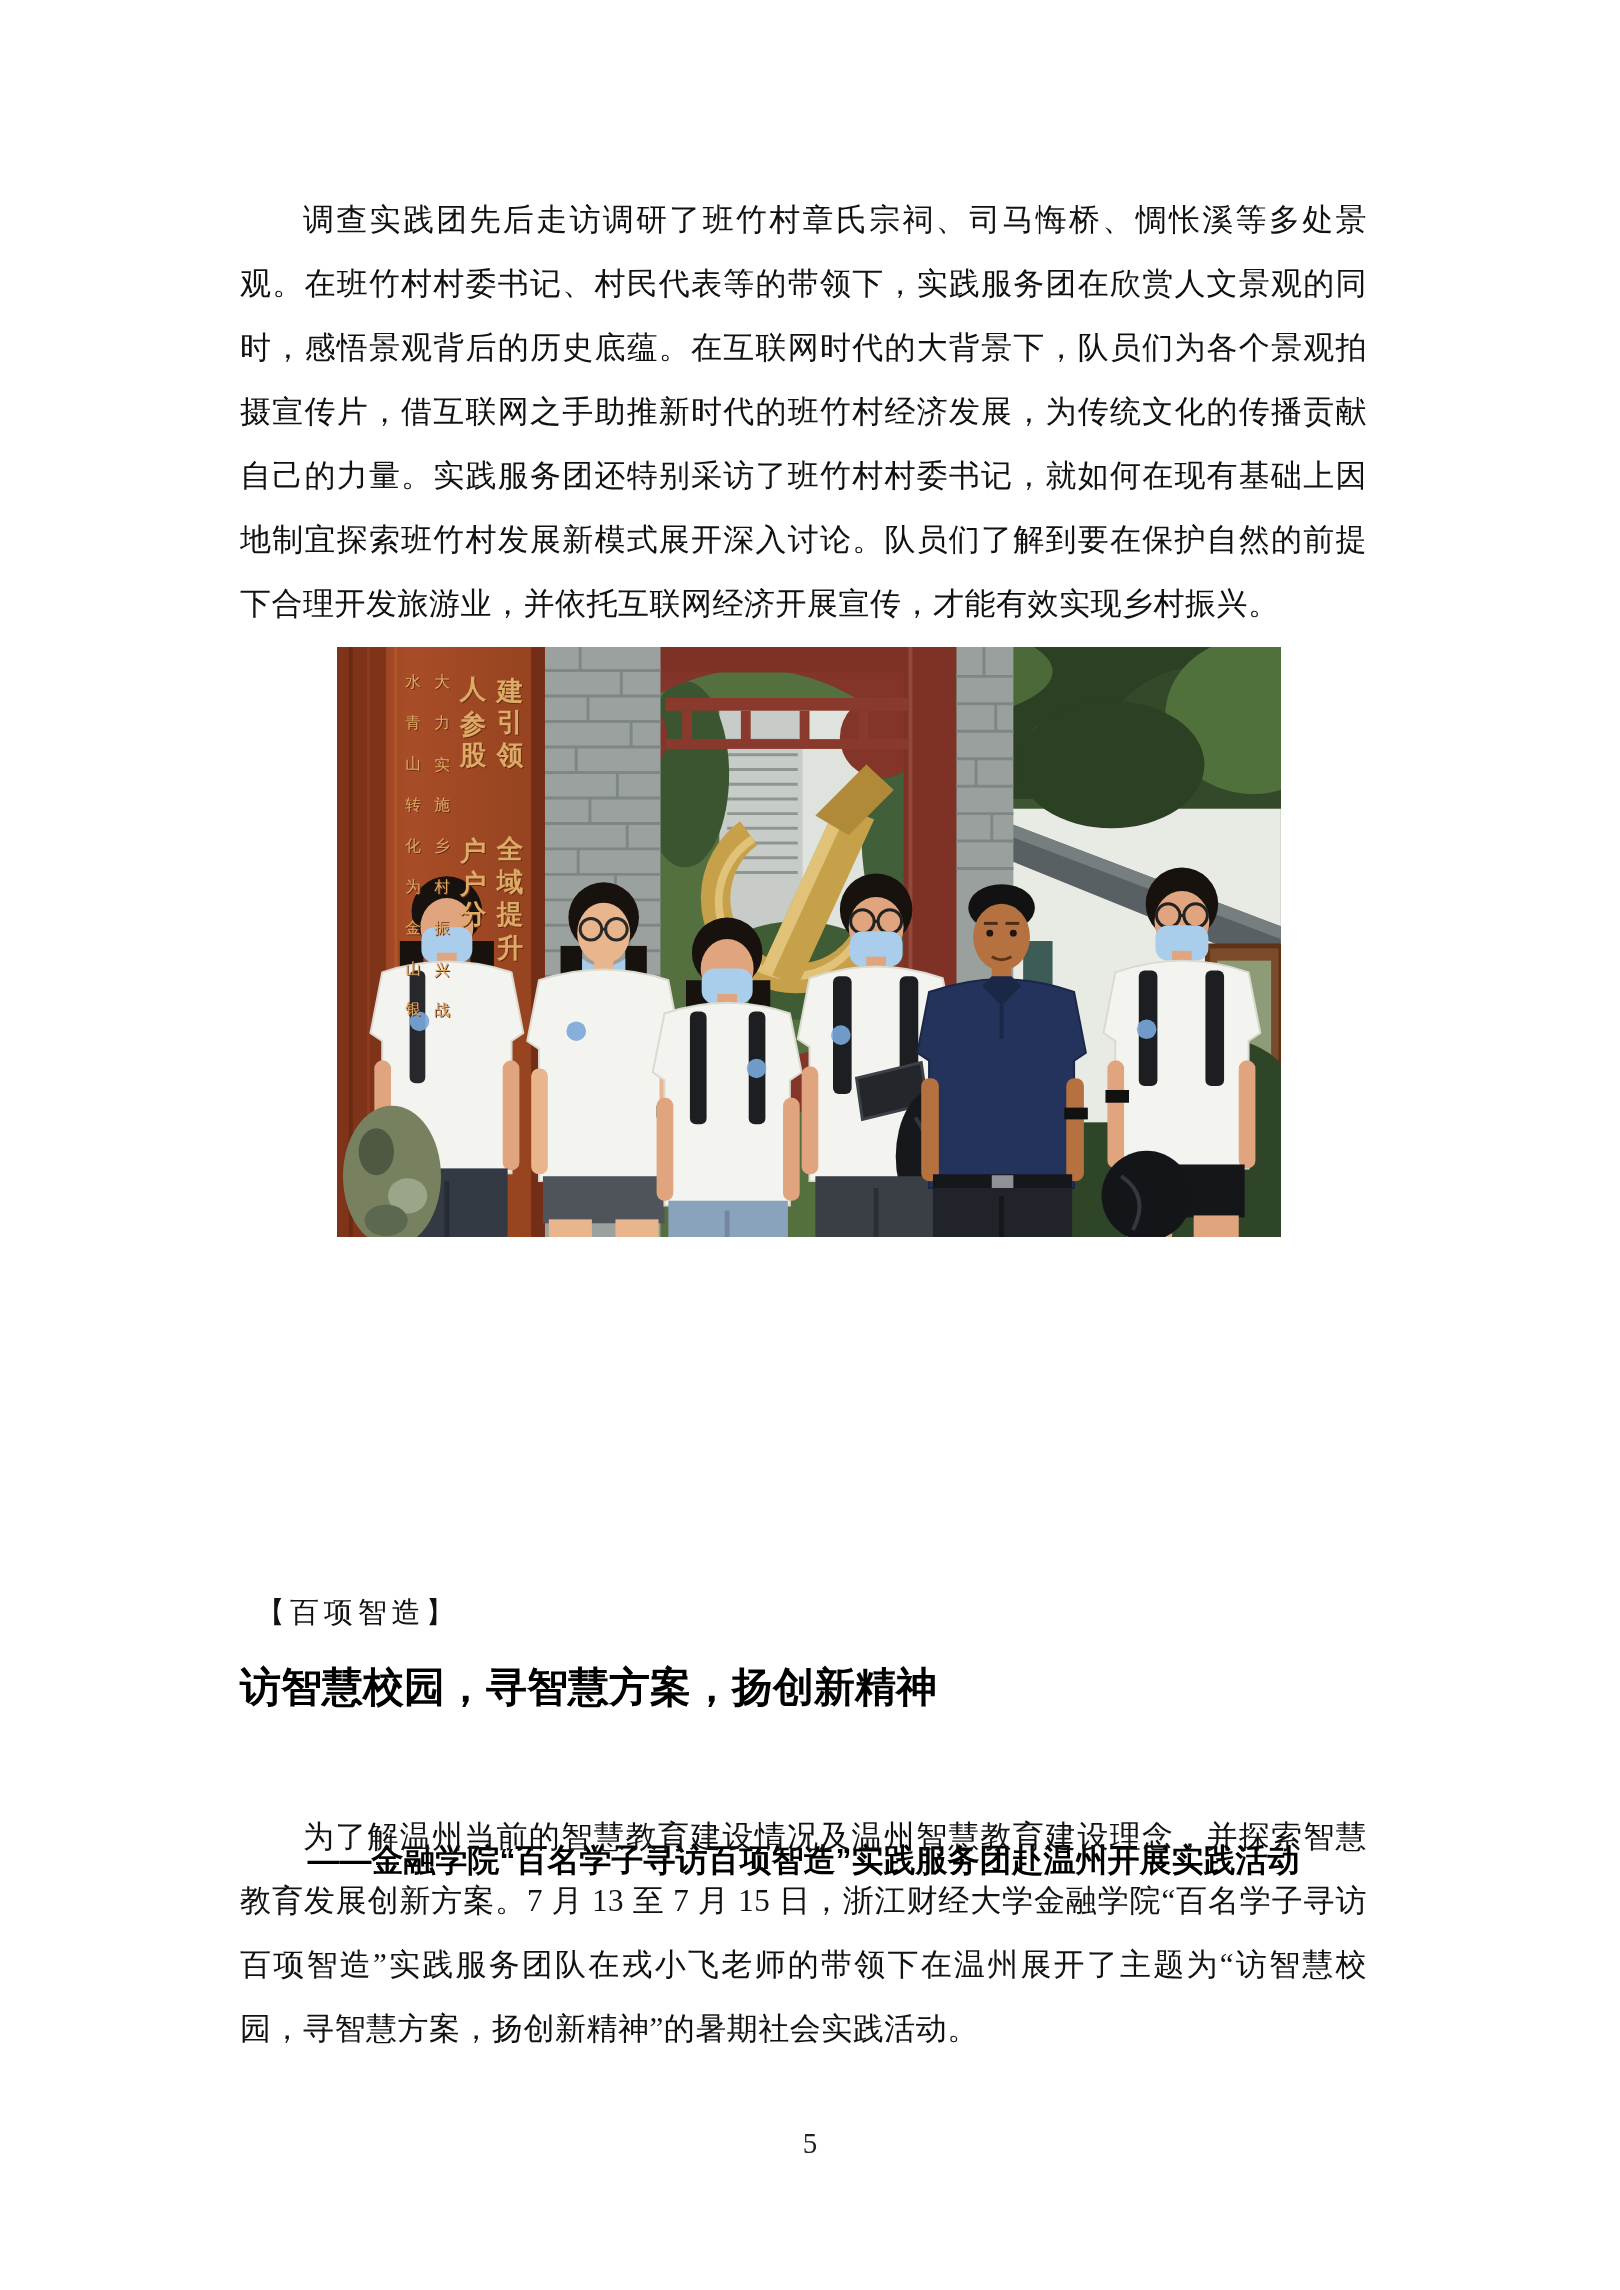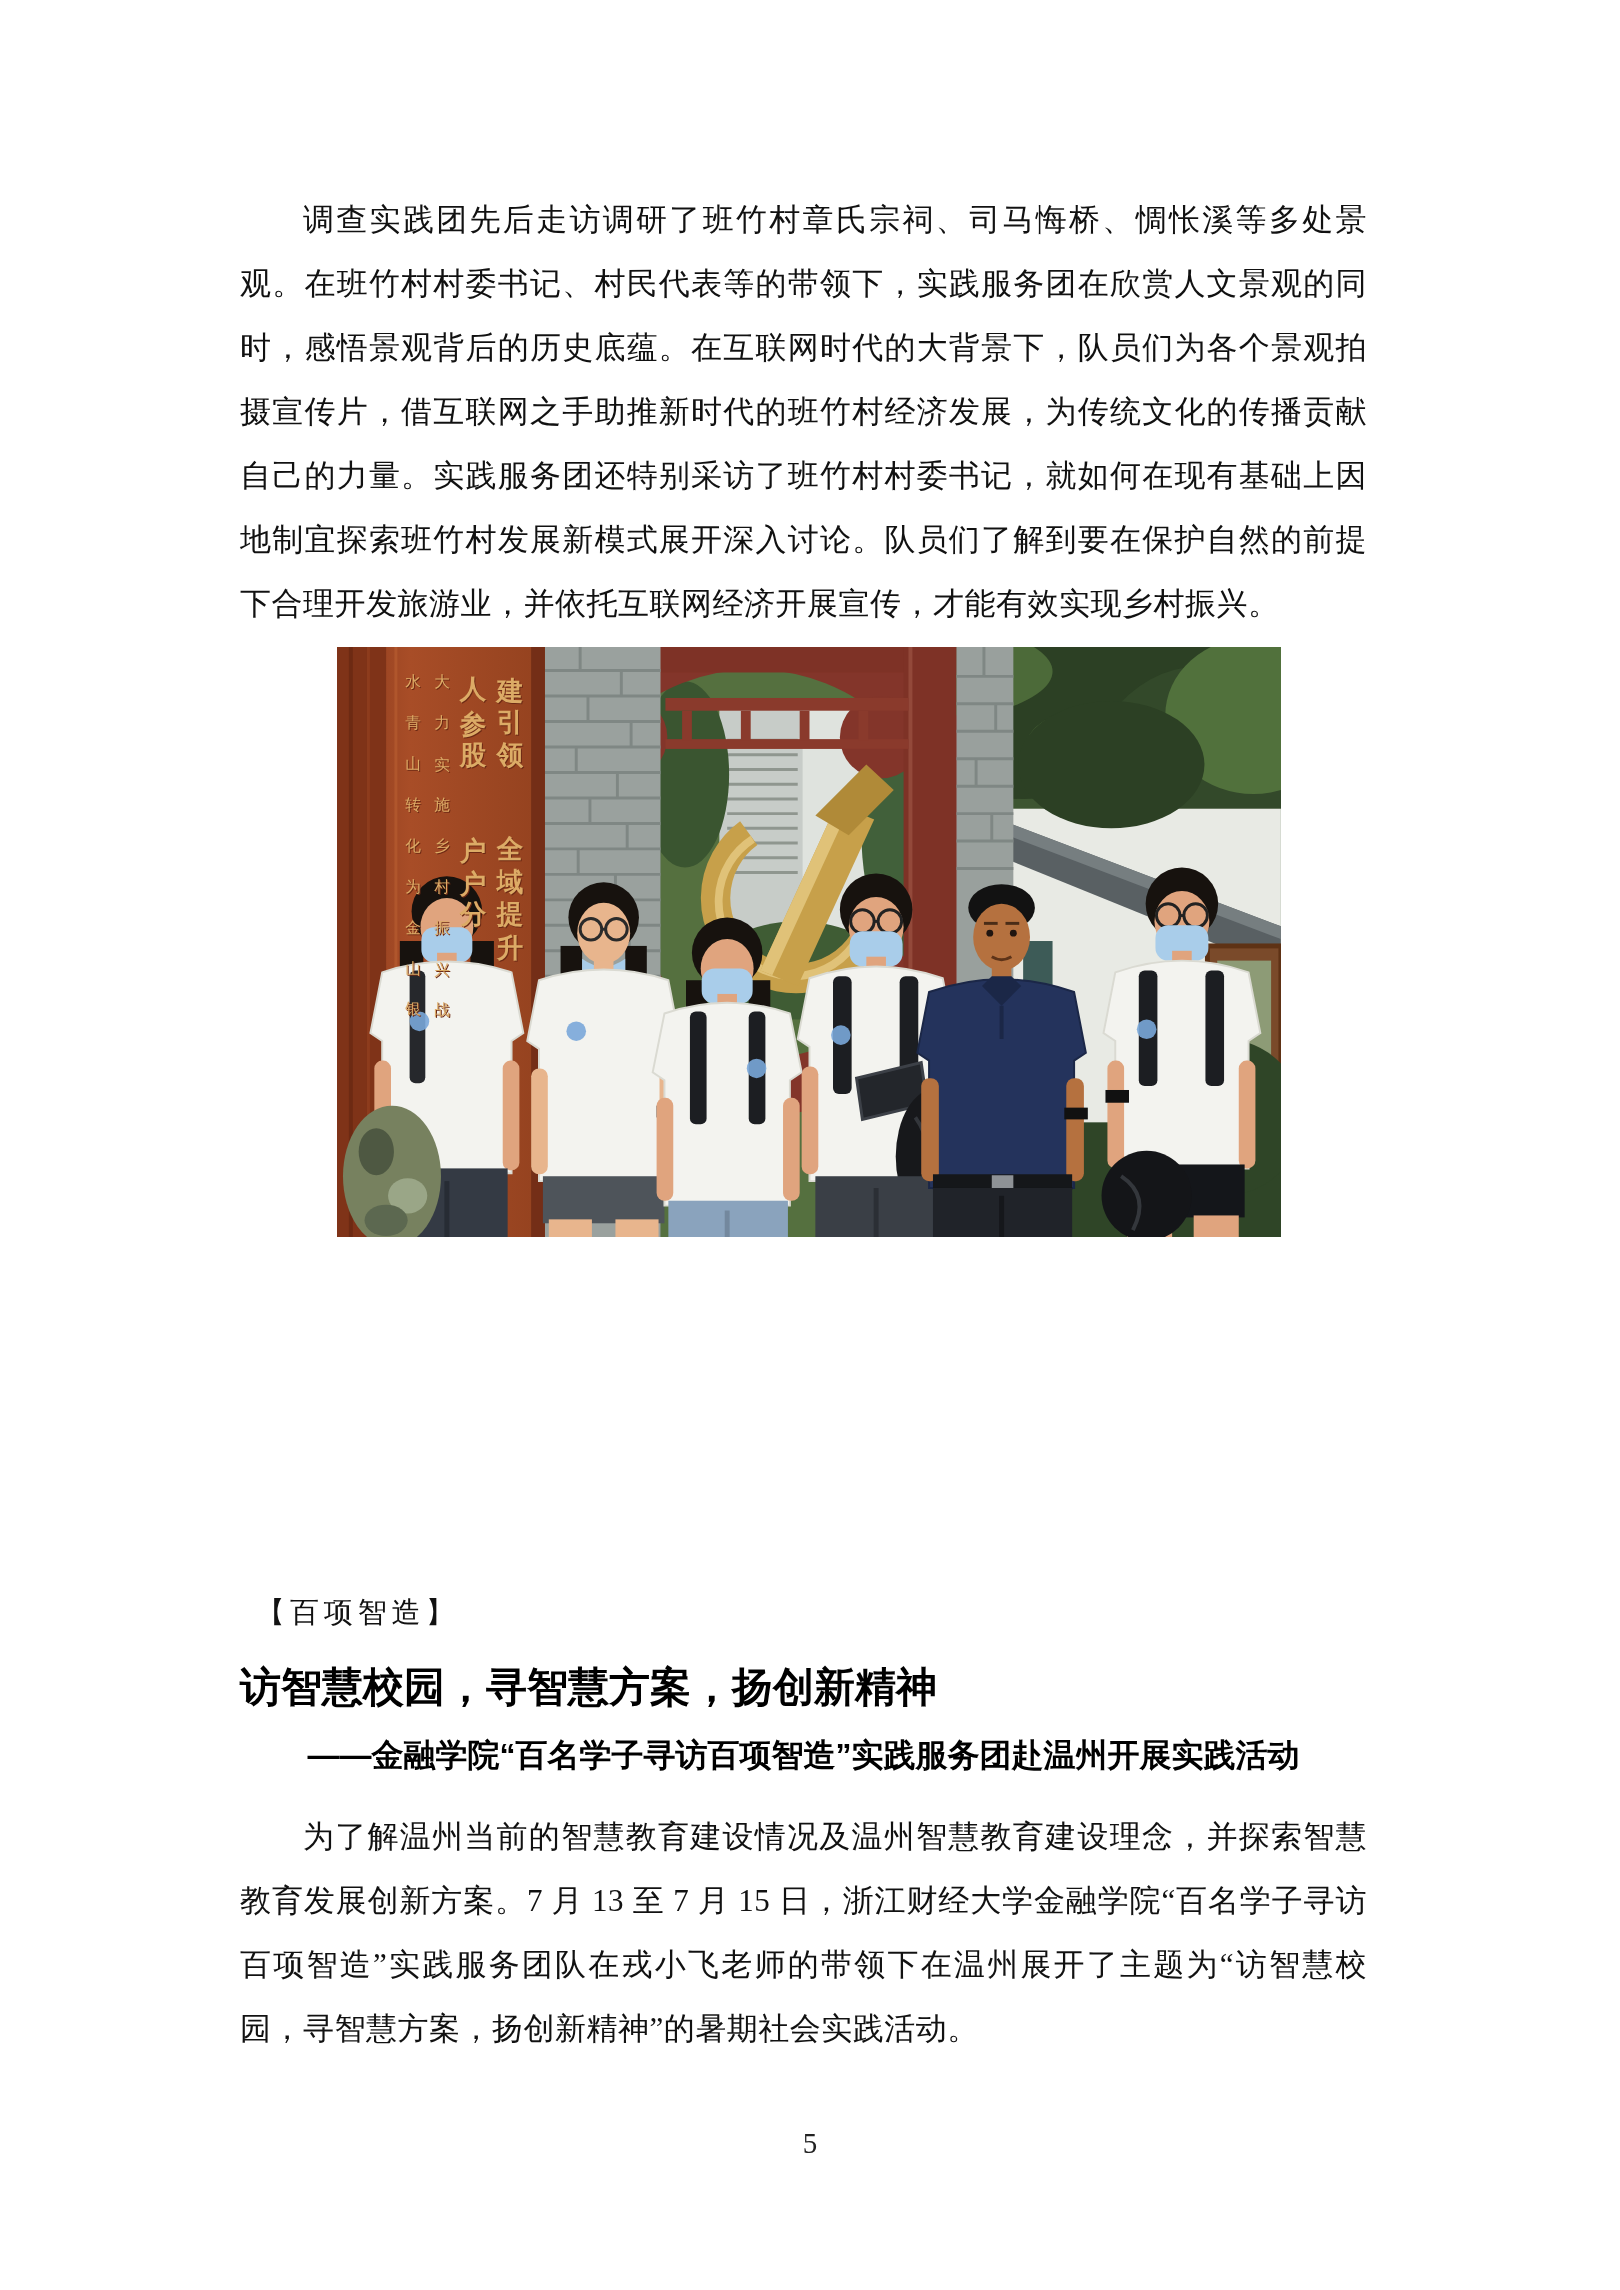--- a/index.html
+++ b/index.html
@@ -29,21 +29,21 @@
     font-weight:500;
     margin-top:7px;
   }
   .title{
     position:absolute;left:240px;top:1660px;width:1127px;margin:0;
     text-align:left;
     font-family:"Liberation Sans","DejaVu Sans",sans-serif;
     font-weight:bold;font-size:41px;line-height:55px;color:#000;
   }
   .subtitle{
-    position:absolute;left:240px;top:1733px;width:1127px;margin:0;
+    position:absolute;left:240px;top:1838px;width:1127px;margin:0;
     text-align:center;
     font-family:"Liberation Sans","DejaVu Sans",sans-serif;
     font-weight:bold;font-size:32px;line-height:45px;color:#000;
   }
   .page-number{
     position:absolute;left:0;top:2127px;width:100%;
     text-align:center;font-size:29px;color:#222;
   }
   figure.photo{
     position:absolute;left:337px;top:647px;width:944px;height:590px;

